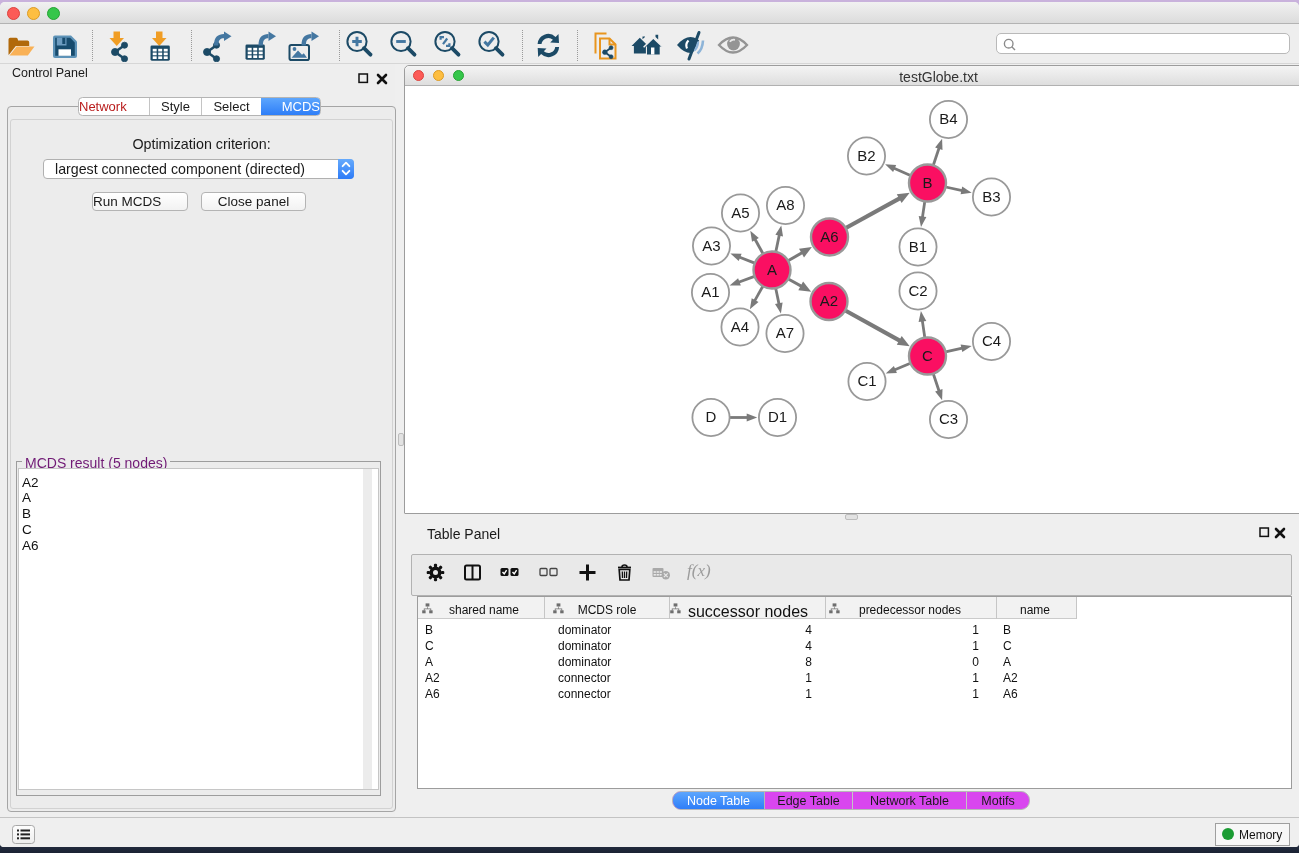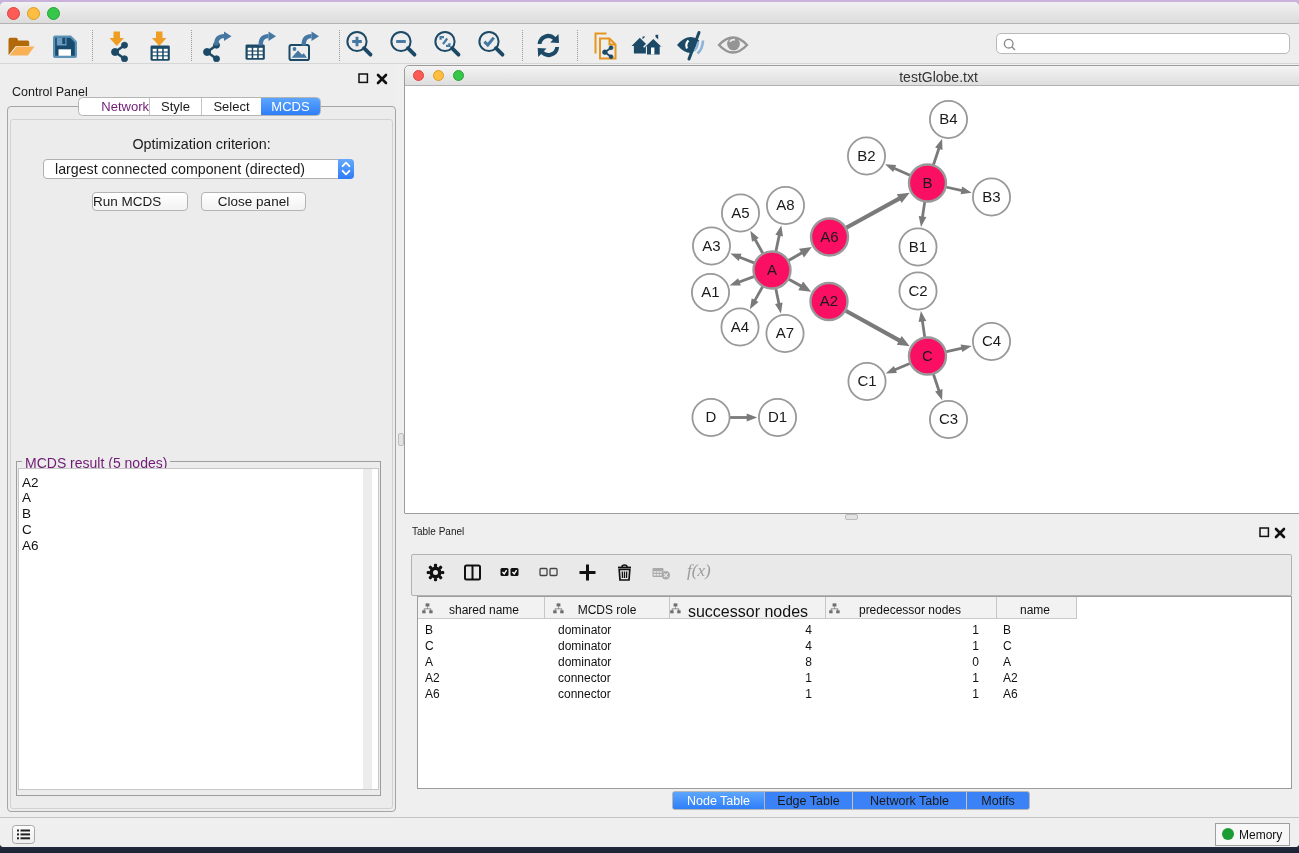--- a/index.html
+++ b/index.html
@@ -171,36 +171,36 @@
     <div style="position:absolute;left:576.5px;top:28px;width:0;height:31px;border-left:1px dotted #9a9a9a"></div>
 
   <div class="abs" style="left:996px;top:31px;width:294px;height:21px;background:#fff;border:1px solid #b9b9b9;border-radius:5px"></div>
   <svg class="abs" style="left:1003px;top:36px" width="13" height="13" viewBox="0 0 13 13">
       <circle cx="5.7" cy="5.7" r="4.3" fill="none" stroke="#8a8a8a" stroke-width="1.35"></circle>
       <line x1="8.8" y1="8.8" x2="12" y2="12" stroke="#8a8a8a" stroke-width="1.35"></line>
     </svg>
 </div>
 
 <div class="abs" style="left:0;top:64px;width:395px;height:753px;background:#eeeeee"></div>
-<div class="abs" style="left:12px;top:85px;font-size:12.5px;color:#1a1a1a">Control Panel</div>
+<div class="abs" style="left:12px;top:66px;font-size:12.5px;color:#1a1a1a">Control Panel</div>
 <svg class="abs" style="left:358px;top:73px" width="11" height="11" viewBox="0 0 11 11">
     <rect x="1" y="1" width="8.4" height="8.4" fill="none" stroke="#111" stroke-width="1.5"></rect>
   </svg>
 <svg class="abs" style="left:376px;top:72.5px" width="12" height="12" viewBox="0 0 12 12">
     <path d="M2 2 L10 10 M10 2 L2 10" stroke="#111" stroke-width="2.6" stroke-linecap="round"></path>
   </svg>
 
 <div class="abs" style="left:7px;top:106px;width:389px;height:706px;border:1px solid #a5a5a5;border-radius:4px;background:#ececec"></div>
 <div class="abs" style="left:10px;top:119px;width:383px;height:690px;border:1px solid #d2d2d2;border-radius:3px;background:#ececec"></div>
 
 <div class="abs" style="left:78px;top:97px;width:243px;height:19px;display:flex;font-size:13px;border:1px solid #b4b4b4;border-radius:4.5px;background:#fff;overflow:hidden">
-  <div style="flex:0 0 71px;text-align:right;line-height:18px;border-right:1px solid #c4c4c4;color:#701a75">Network</div>
+  <div style="flex:0 0 71px;text-align:left;line-height:18px;border-right:1px solid #c4c4c4;color:#b91c1c">Network</div>
   <div style="flex:0 0 52px;text-align:center;line-height:18px;border-right:1px solid #c4c4c4;color:#1a1a1a">Style</div>
   <div style="flex:0 0 59px;text-align:center;line-height:18px;color:#1a1a1a">Select</div>
-  <div style="flex:1;text-align:center;line-height:18px;background:linear-gradient(180deg,#5da6fd,#2e7ef8);color:#fff">MCDS</div>
+  <div style="flex:1;text-align:right;line-height:18px;background:linear-gradient(180deg,#5da6fd,#2e7ef8);color:#fff">MCDS</div>
 </div>
 <div class="abs" style="left:0;top:136px;width:403px;text-align:center;font-size:14.3px;color:#1a1a1a">Optimization criterion:</div>
 
 <div class="abs" style="left:43px;top:158.5px;width:311px;height:20px;background:#fff;border:1px solid #b0b0b0;border-radius:4px"></div>
 <div class="abs" style="left:55px;top:160.5px;font-size:14.2px;color:#1a1a1a">largest connected component (directed)</div>
 <div class="abs" style="left:338px;top:158.5px;width:16px;height:20px;border-radius:0 4px 4px 0;background:linear-gradient(180deg,#66aafc,#2d7bf7)"></div>
 <svg class="abs" style="left:340px;top:160px" width="12" height="17" viewBox="0 0 12 17">
     <path d="M2.6 6.2 L6 2.6 L9.4 6.2 M2.6 10.8 L6 14.4 L9.4 10.8" stroke="#fff" stroke-width="1.8" fill="none" stroke-linecap="round" stroke-linejoin="round"></path>
   </svg>
 
@@ -303,21 +303,21 @@
     <circle cx="462.0" cy="296.5" r="18.6" fill="#fff" stroke="#999" stroke-width="1.8"></circle>
     <text x="462.0" y="301.0" text-anchor="middle" font-size="15" fill="#1a1a1a" font-family="Liberation Sans, sans-serif">C1</text>
     <circle cx="543.5" cy="334.5" r="18.6" fill="#fff" stroke="#999" stroke-width="1.8"></circle>
     <text x="543.5" y="339.0" text-anchor="middle" font-size="15" fill="#1a1a1a" font-family="Liberation Sans, sans-serif">C3</text>
     <circle cx="306.0" cy="332.5" r="18.6" fill="#fff" stroke="#999" stroke-width="1.8"></circle>
     <text x="306.0" y="337.0" text-anchor="middle" font-size="15" fill="#1a1a1a" font-family="Liberation Sans, sans-serif">D</text>
     <circle cx="372.5" cy="332.5" r="18.6" fill="#fff" stroke="#999" stroke-width="1.8"></circle>
     <text x="372.5" y="337.0" text-anchor="middle" font-size="15" fill="#1a1a1a" font-family="Liberation Sans, sans-serif">D1</text>
   </svg>
 
-<div class="abs" style="left:412px;top:525.5px;font-size:10px;color:#1a1a1a">Table Panel</div>
+<div class="abs" style="left:427px;top:525.5px;font-size:14px;color:#1a1a1a">Table Panel</div>
 <svg class="abs" style="left:1258.5px;top:527px" width="11" height="11" viewBox="0 0 11 11">
     <rect x="1" y="1" width="8.4" height="8.4" fill="none" stroke="#111" stroke-width="1.5"></rect>
   </svg>
 <svg class="abs" style="left:1274px;top:526.5px" width="12" height="12" viewBox="0 0 12 12">
     <path d="M2 2 L10 10 M10 2 L2 10" stroke="#111" stroke-width="2.6" stroke-linecap="round"></path>
   </svg>
 
 <div class="abs" style="left:411px;top:553.5px;width:881px;height:42px;background:#e9e9e9;border:1px solid #b2b2b2;border-radius:2px"></div>
 <svg style="position:absolute;left:425.5px;top:563px" width="19" height="19" viewBox="0 0 19 19">
     <g fill="#111">
@@ -440,21 +440,21 @@
 <div class="abs" style="left:558px;top:670.5px;font-size:12px;color:#111">connector</div>
 <div class="abs" style="left:712px;top:670.5px;width:100px;text-align:right;font-size:12px;color:#111">1</div>
 <div class="abs" style="left:879px;top:670.5px;width:100px;text-align:right;font-size:12px;color:#111">1</div>
 <div class="abs" style="left:1003px;top:670.5px;font-size:12px;color:#111">A2</div>
 <div class="abs" style="left:425px;top:686.5px;font-size:12px;color:#111">A6</div>
 <div class="abs" style="left:558px;top:686.5px;font-size:12px;color:#111">connector</div>
 <div class="abs" style="left:712px;top:686.5px;width:100px;text-align:right;font-size:12px;color:#111">1</div>
 <div class="abs" style="left:879px;top:686.5px;width:100px;text-align:right;font-size:12px;color:#111">1</div>
 <div class="abs" style="left:1003px;top:686.5px;font-size:12px;color:#111">A6</div>
 
-<div class="abs" style="left:672px;top:790.5px;width:358px;height:19px;display:flex;font-size:12.5px;border:1px solid #b7b7b7;border-radius:3px;background:#3b82f6;overflow:hidden">
+<div class="abs" style="left:672px;top:790.5px;width:358px;height:19px;display:flex;font-size:12.5px;border:1px solid #b7b7b7;border-radius:9px;background:#d946ef;overflow:hidden">
   <div style="flex:0 0 92px;text-align:center;line-height:18px;background:linear-gradient(180deg,#5da6fd,#2e7ef8);color:#fff;border-right:1px solid #b7b7b7">Node Table</div>
   <div style="flex:0 0 88px;text-align:center;line-height:18px;border-right:1px solid #c4c4c4;color:#1a1a1a">Edge Table</div>
   <div style="flex:0 0 114px;text-align:center;line-height:18px;border-right:1px solid #c4c4c4;color:#1a1a1a">Network Table</div>
   <div style="flex:1;text-align:center;line-height:18px;color:#1a1a1a">Motifs</div>
 </div>
 
 <div class="abs" style="left:0;top:817px;width:1299px;height:30px;background:#efefef;border-top:1px solid #c3c3c3;border-radius:0 0 4px 4px"></div>
 <div class="abs" style="left:12px;top:824.5px;width:23px;height:19.5px;background:linear-gradient(180deg,#fdfdfd,#eee);border:1px solid #a8a8a8;border-radius:3.5px"></div>
 <svg class="abs" style="left:17px;top:829px" width="13" height="11" viewBox="0 0 13 11">
     <g fill="#222">

